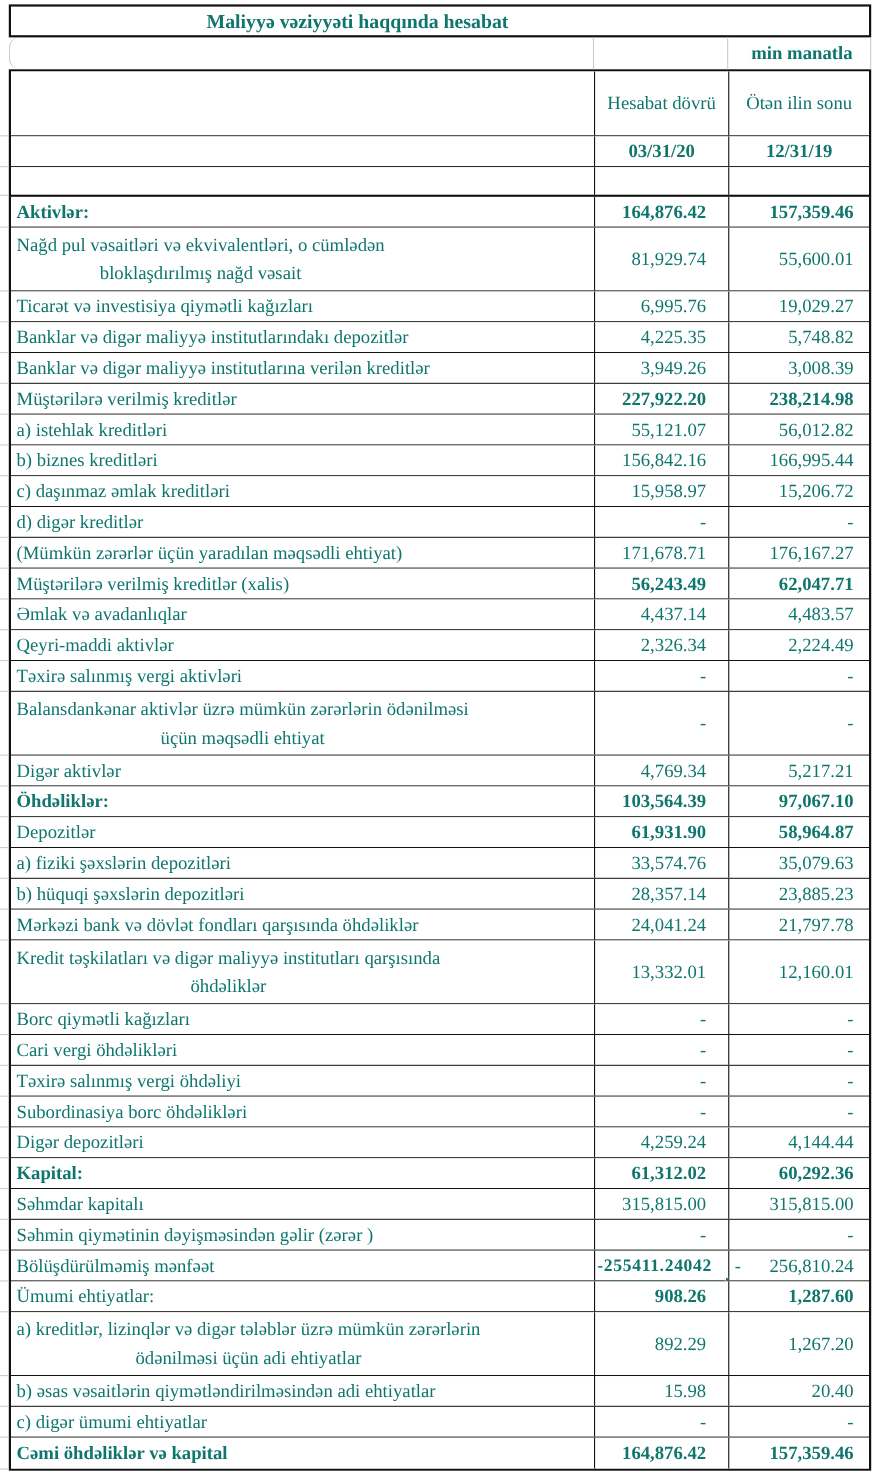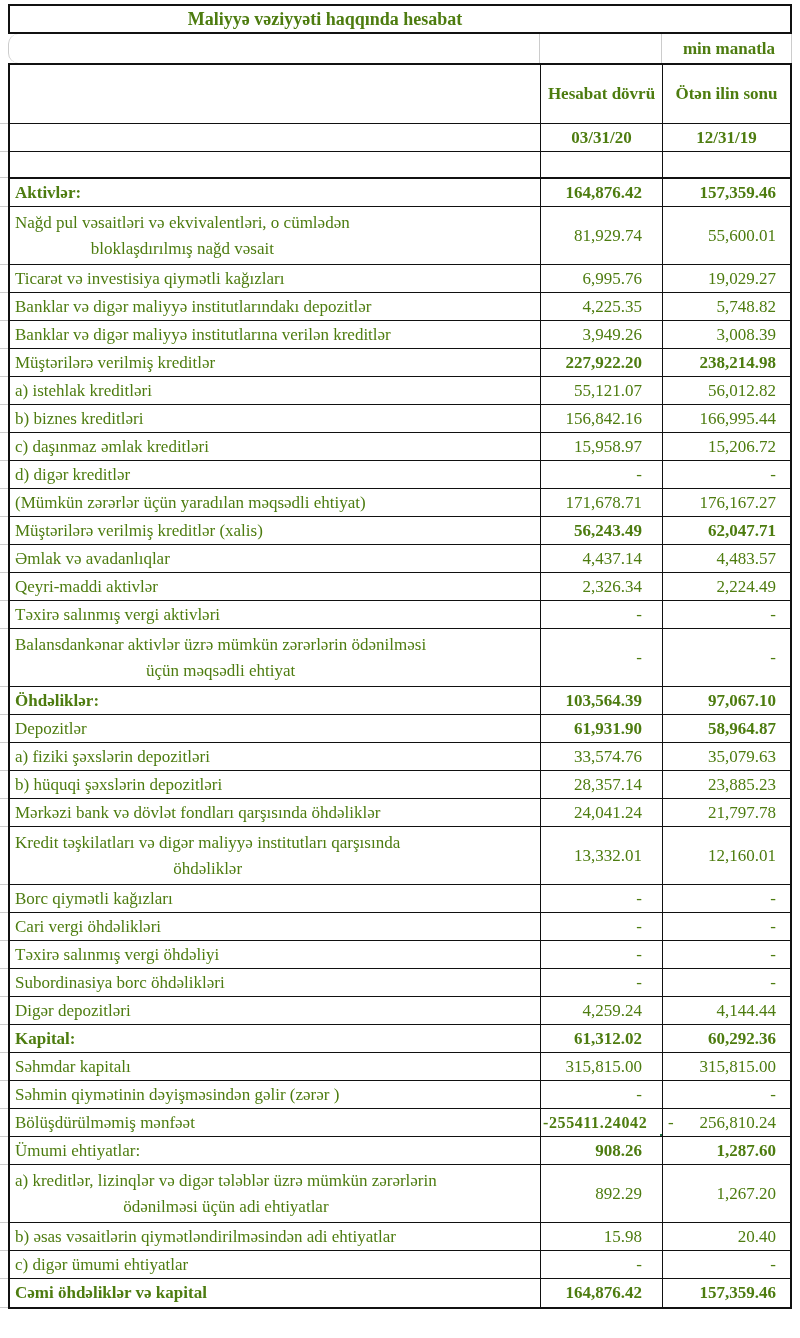--- a/index.html
+++ b/index.html
@@ -6,21 +6,21 @@
     --line:#111111;
     --grid:#cccccc;
     --sel:#1F7145;
   }
   *{ box-sizing:border-box; }
   html,body{ margin:0; padding:0; background:#ffffff; }
   .sheet{
     width:800px; height:1338px; background:#fff; position:relative;
     padding:4px 8px 0 8px;
     font-family:"Liberation Serif","DejaVu Serif",serif;
-    font-size:17px; color:#4d7c0f;
+    font-size:17px; color:#0f766e;
   }
   
   .title-box{
     height:30px; border:2px solid var(--line);
     display:flex; align-items:center; justify-content:center;
     padding-right:150px; font-weight:700; font-size:18px;
   }
   
   .unit-row{ height:29px; display:flex; border-left:1px solid var(--grid);border-radius:10px; }
   .u-label{ width:531px; }
@@ -39,21 +39,21 @@
   
   .trow::before{ content:""; position:absolute; left:-10px; bottom:-1px; width:8px; height:1px; background:var(--grid); }
   .cell{ display:flex; align-items:center; position:relative; }
   .lab{ width:530px; padding:0 4px 0 5px; line-height:26px; white-space:pre-line;text-align:center; }
   .num{ justify-content:flex-end; border-left:1px solid var(--line); }
   .v1{ width:122px; padding-right:20px; }
   .v2{ width:128px; padding-right:14px; }
   .bold{ font-weight:700; }
   .header-row{ height:59px; }
   .header-row .num, .dates-row .num{ justify-content:center; padding:0 6px; text-align:center; }
-  .header-row .num{ line-height:28px; font-weight:700; }
+  .header-row .num{ line-height:28px; font-weight:400; }
   .dates-row{ height:28px; }
   .dates-row .num{ font-weight:700; }
   
   .v1.sel{ justify-content:flex-start; padding:0 1px 0 2px; overflow:hidden; white-space:nowrap; font-size:16px; letter-spacing:0.6px;font-weight:bold; }
   .sel-border{ position:absolute; left:-2px; top:-2px; right:-2px; bottom:-2px; border:2px solid var(--sel); pointer-events:none; z-index:2; }
   .fill-handle{ position:absolute; right:-4px; bottom:-4px; width:7px; height:7px; background:var(--sel); border:1px solid #fff; z-index:3; }
   
   .v2.acc{ justify-content:space-between; padding-left:5px; }
 </style>
 </head>
@@ -245,20 +245,29 @@
           <div class="cell lab">Balansdankənar aktivlər üzrə mümkün zərərlərin ödənilməsi
 üçün məqsədli ehtiyat</div>
           <div class="cell num v1">
             <span>-</span>
           </div>
           <div class="cell num v2">
             <span>-</span>
           </div>
         </div>
         <div class="trow">
+          <div class="cell lab">Digər aktivlər</div>
+          <div class="cell num v1">
+            <span>4,769.34</span>
+          </div>
+          <div class="cell num v2">
+            <span>5,217.21</span>
+          </div>
+        </div>
+        <div class="trow">
           <div class="cell lab bold">Öhdəliklər:</div>
           <div class="cell num v1 bold">
             <span>103,564.39</span>
           </div>
           <div class="cell num v2 bold">
             <span>97,067.10</span>
           </div>
         </div>
         <div class="trow">
           <div class="cell lab">Depozitlər</div>

